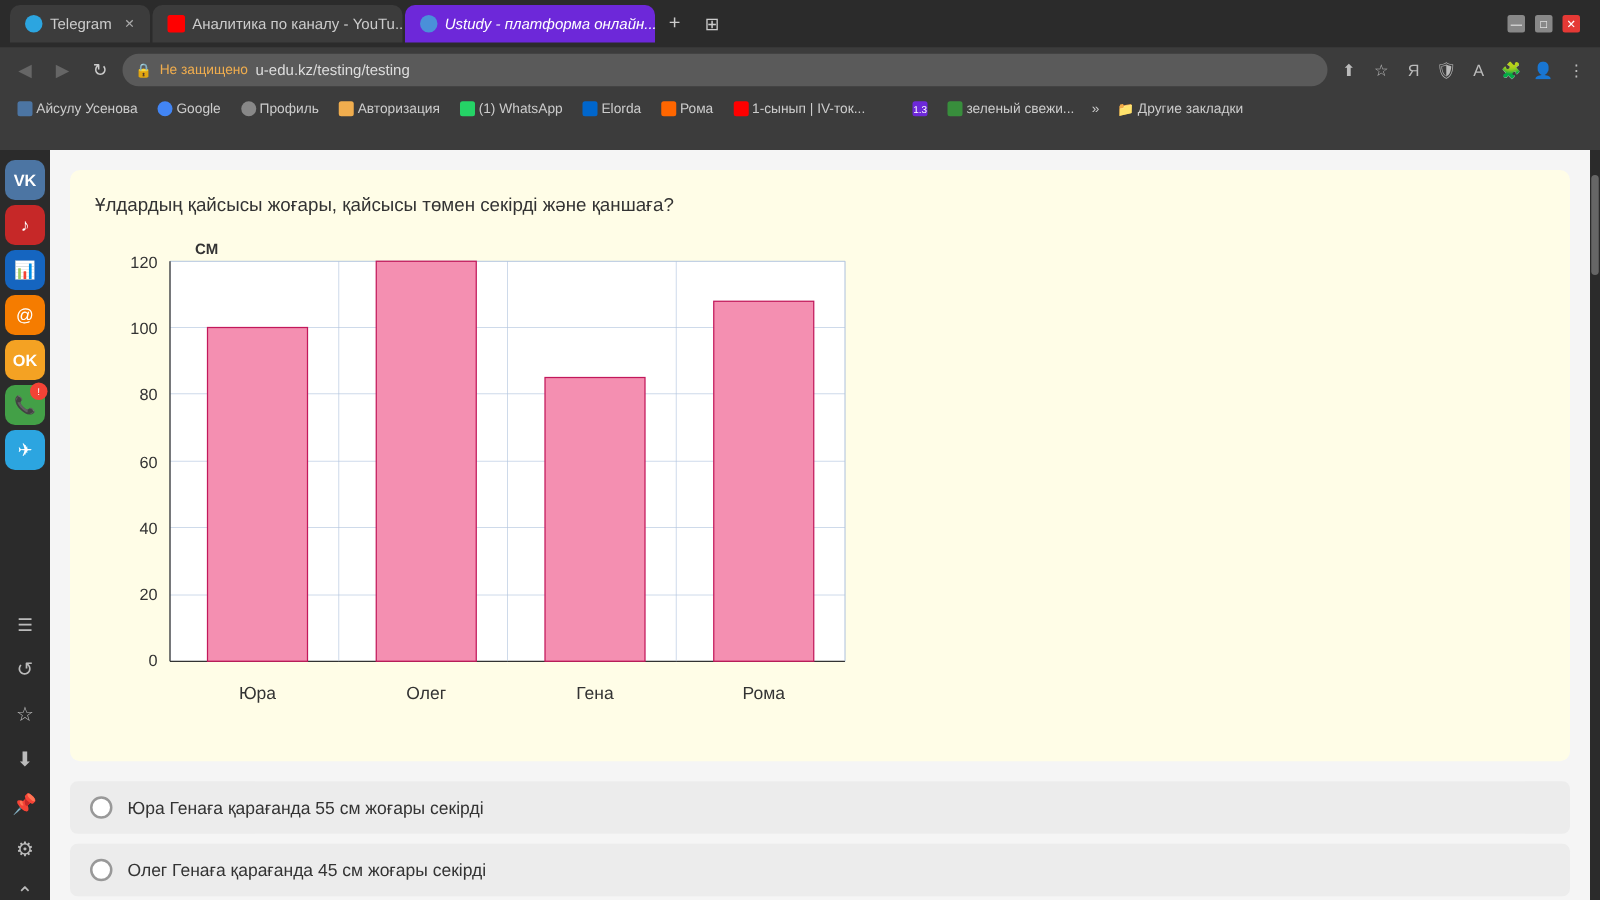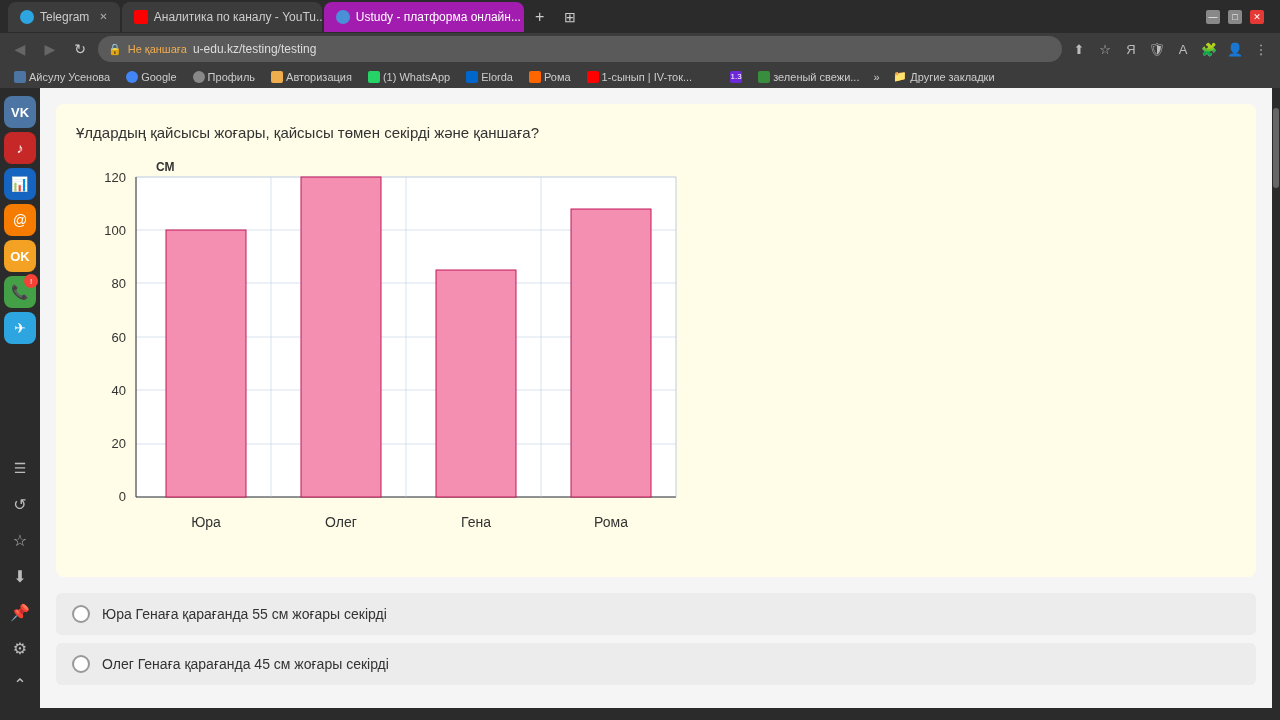--- a/index.html
+++ b/index.html
@@ -1,21 +1,21 @@
 <!DOCTYPE html>
 <html><head>
   <meta charset="utf-8">
   <style>
     * { margin: 0; padding: 0; box-sizing: border-box; }
     body { font-family: Arial, sans-serif; background: #2b2b2b; width: 1280px; height: 720px; overflow: hidden; position: relative; }
 
     
     .browser-chrome {
       background: #3c3c3c;
-      height: 88px;
+      height: 120px;
       display: flex;
       flex-direction: column;
     }
     .tab-bar {
       display: flex;
       align-items: center;
       height: 38px;
       background: #2b2b2b;
       padding: 0 8px;
       gap: 2px;
@@ -29,22 +29,23 @@
       font-size: 12px;
       color: #ccc;
       gap: 6px;
       background: #3c3c3c;
       max-width: 200px;
       overflow: hidden;
       white-space: nowrap;
       text-overflow: ellipsis;
     }
     .tab.active {
-      background: #a21caf;
+      background: #6d28d9;
       color: #fff;
+      font-style: italic;
     }
     .tab-icon { width: 14px; height: 14px; border-radius: 2px; flex-shrink: 0; }
     .tab-icon.telegram { background: #2ca5e0; border-radius: 50%; }
     .tab-icon.youtube { background: #ff0000; border-radius: 2px; }
     .tab-icon.ustudy { background: #4a90d9; border-radius: 50%; }
     .tab-close { margin-left: 4px; color: #aaa; font-size: 10px; cursor: pointer; }
     .tab-new { width: 28px; height: 28px; display: flex; align-items: center; justify-content: center; color: #ccc; font-size: 16px; cursor: pointer; }
     .tab-manage { width: 28px; height: 28px; display: flex; align-items: center; justify-content: center; color: #ccc; font-size: 14px; cursor: pointer; }
     .window-controls { display: flex; gap: 8px; margin-left: auto; align-items: center; padding-right: 8px; }
     .win-btn { width: 14px; height: 14px; border-radius: 2px; background: #888; cursor: pointer; display: flex; align-items: center; justify-content: center; color: #fff; font-size: 9px; }
@@ -282,21 +283,21 @@
       <div class="win-btn" style="background:#e53935;">✕</div>
     </div>
   </div>
 
   <div class="nav-bar">
     <div class="nav-btn disabled">◀</div>
     <div class="nav-btn disabled">▶</div>
     <div class="nav-btn">↻</div>
     <div class="address-bar">
       <span class="lock-icon">🔒</span>
-      <span style="color:#f0ad4e; font-size:11px;">Не қаншаға</span>
+      <span style="color:#f0ad4e; font-size:11px;">Не защищено</span>
       <span>u-edu.kz/testing/testing</span>
     </div>
     <div class="nav-actions">
       <div class="nav-action">⬆</div>
       <div class="nav-action">☆</div>
       <div class="nav-action">Я</div>
       <div class="nav-action">🛡</div>
       <div class="nav-action">A</div>
       <div class="nav-action">🧩</div>
       <div class="nav-action">👤</div>

